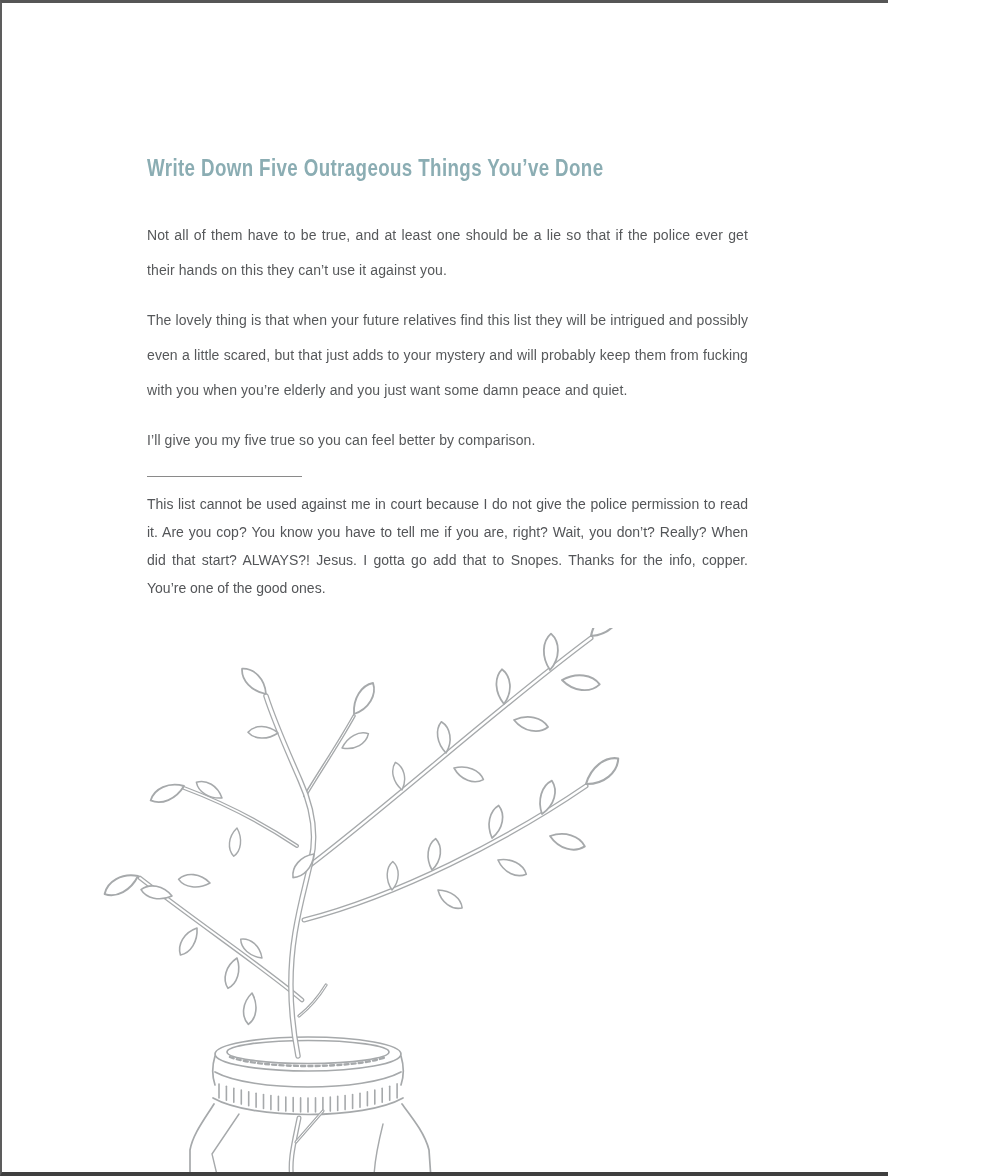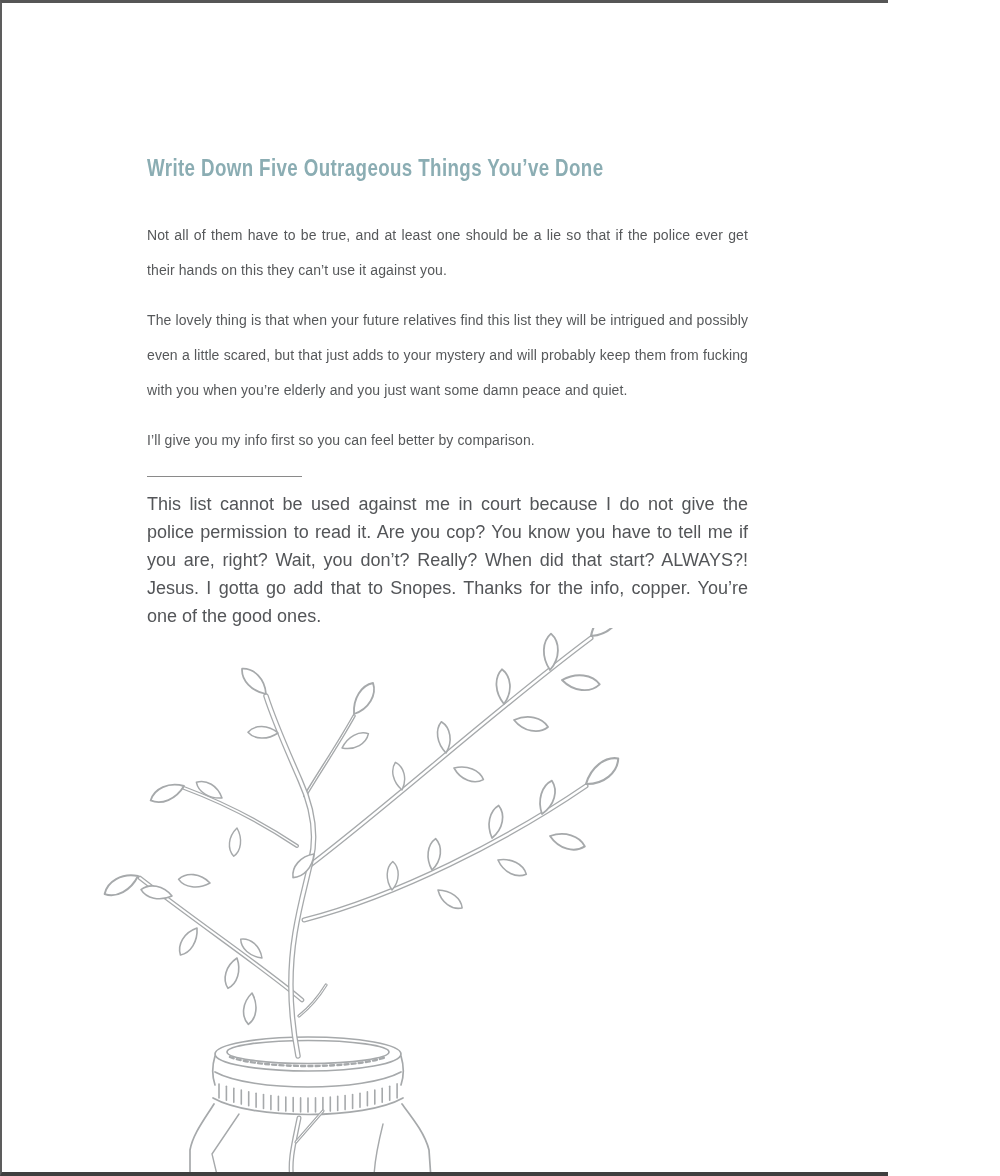--- a/index.html
+++ b/index.html
@@ -44,21 +44,21 @@
   .body-copy p.first { margin-top: 35px; }
   .footnote-rule {
     width: 155px;
     height: 0;
     border: none;
     border-top: 1.5px solid #8a8a8a;
     margin: 18px 0 0 0;
   }
   .footnote {
     margin: 13px 0 0 0;
-    font-size: 18px;
+    font-size: 14px;
     line-height: 28px;
     letter-spacing: 0;
     color: #53555?;  
     color: #535558;
     text-align: justify;
   }
   .illustration {
     position: absolute;
     left: 100px;
     top: 625px;
@@ -70,21 +70,21 @@
 <body>
 
 <div class="page">
 
   <div class="content">
     <h1 class="heading">Write Down Five Outrageous Things You’ve Done</h1>
 
     <div class="body-copy">
       <p class="first">Not all of them have to be true, and at least one should be a lie so that if the police ever get their hands on this they can’t use it against you.</p>
       <p>The lovely thing is that when your future relatives find this list they will be intrigued and possibly even a little scared, but that just adds to your mystery and will probably keep them from fucking with you when you’re elderly and you just want some damn peace and quiet.</p>
-      <p>I’ll give you my info first so you can feel better by comparison.</p>
+      <p>I’ll give you my five true so you can feel better by comparison.</p>
     </div>
 
     <hr class="footnote-rule">
 
     <p class="footnote">This list cannot be used against me in court because I do not give the police permission to read it. Are you cop? You know you have to tell me if you are, right? Wait, you don’t? Really? When did that start? ALWAYS?! Jesus. I gotta go add that to Snopes. Thanks for the info, copper. You’re one of the good ones.</p>
   </div>
 
   <svg class="illustration" viewBox="0 0 560 551" xmlns="http://www.w3.org/2000/svg">
     <title>Hand-drawn line sketch of a leafy branch sprig standing in a mason jar</title>
 

